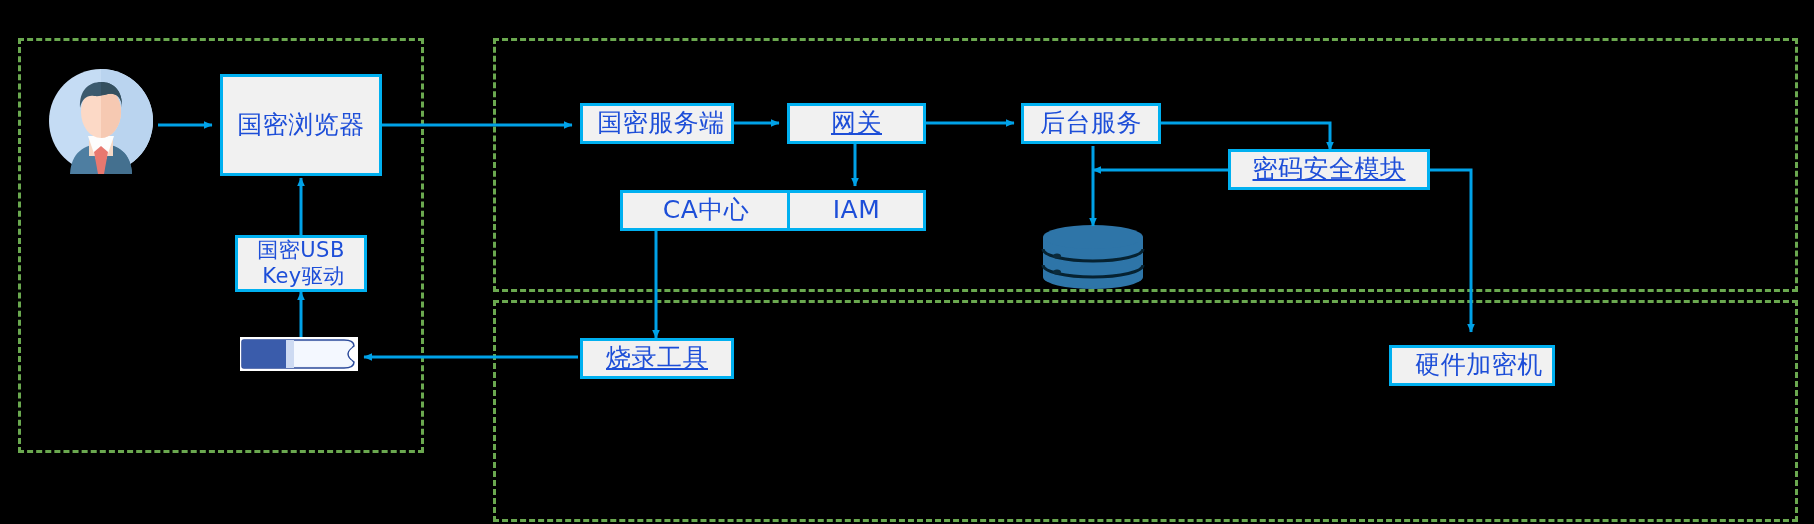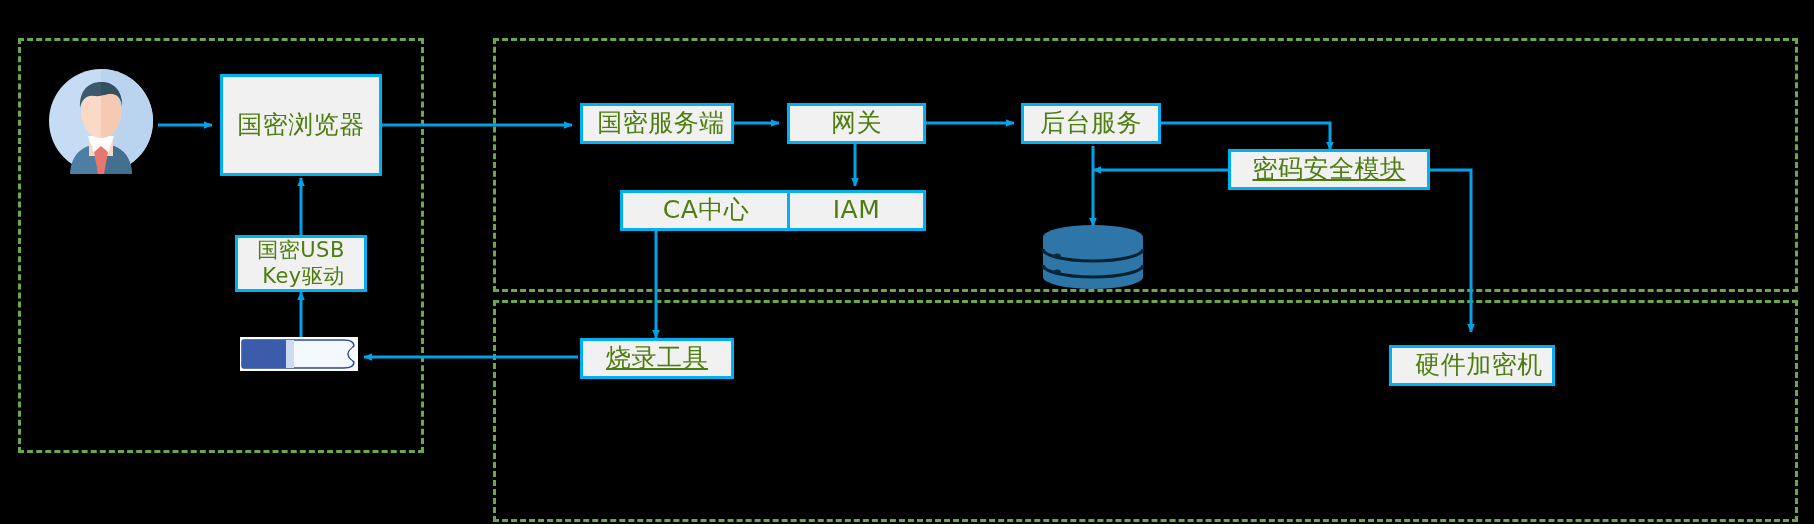--- a/index.html
+++ b/index.html
@@ -19,21 +19,21 @@
     position: absolute;
     border: 3px dashed #6aa84f;
     box-sizing: border-box;
     background: transparent;
   }
   .node {
     position: absolute;
     box-sizing: border-box;
     background: #f1f1f1;
     border: 3px solid #00b0f0;
-    color: #4d7c0f;
+    color: #1d4ed8;
     display: flex;
     align-items: center;
     justify-content: center;
     text-align: center;
     line-height: 1.22;
     white-space: pre-line;
     font-size: 25px;
     letter-spacing: 0.5px;
   }
   .node.small {
@@ -156,21 +156,21 @@
 
   <div class="node small" style="left:235px; top:235px; width:132px; height:57px;">国密USB
 Key驱动</div>
 
   <div class="node" style="left:580px; top:103px; width:154px; height:41px;padding-left:8px;">国密服务端</div>
 
   <div class="node" style="left:580px; top:190px; width:172px; height:41px;margin-left:40px;">CA中心</div>
 
   <div class="node" style="left:580px; top:338px; width:154px; height:41px;text-decoration:underline;">烧录工具</div>
 
-  <div class="node" style="left:787px; top:103px; width:139px; height:41px;">网关</div>
+  <div class="node" style="left:787px; top:103px; width:139px; height:41px;text-decoration:underline;">网关</div>
 
   <div class="node" style="left:787px; top:190px; width:139px; height:41px;">IAM</div>
 
   <div class="node" style="left:1021px; top:103px; width:140px; height:41px;">后台服务</div>
 
   <div class="node" style="left:1228px; top:149px; width:202px; height:41px;text-decoration:underline;">密码安全模块</div>
 
   <div class="node" style="left:1389px; top:345px; width:166px; height:41px;padding-left:14px;">硬件加密机</div>
 
 </div>

